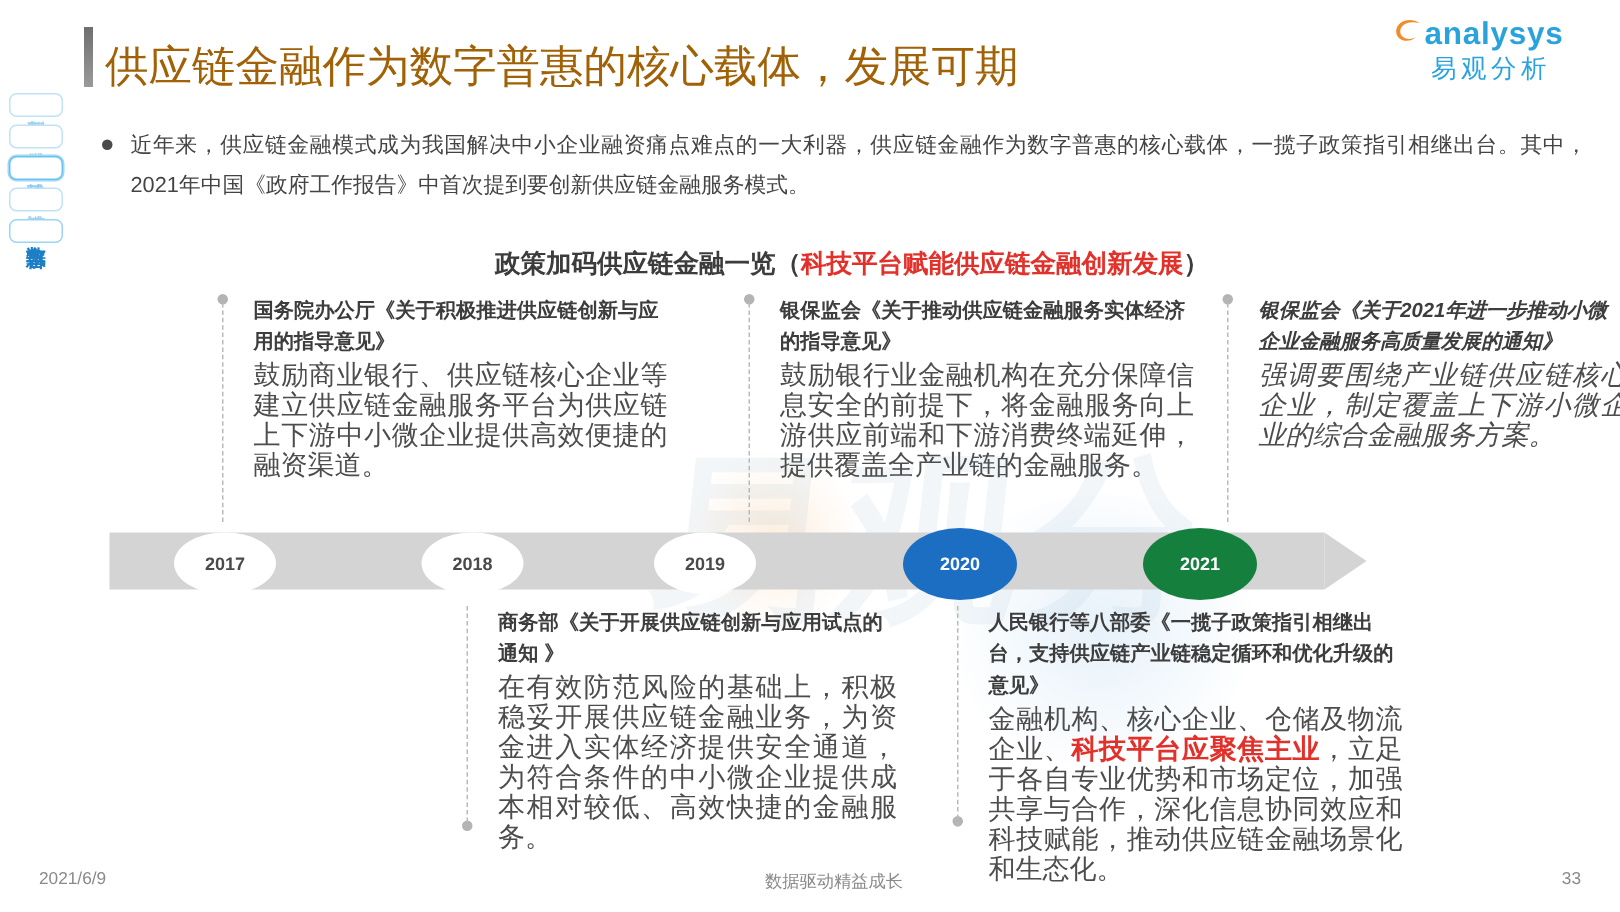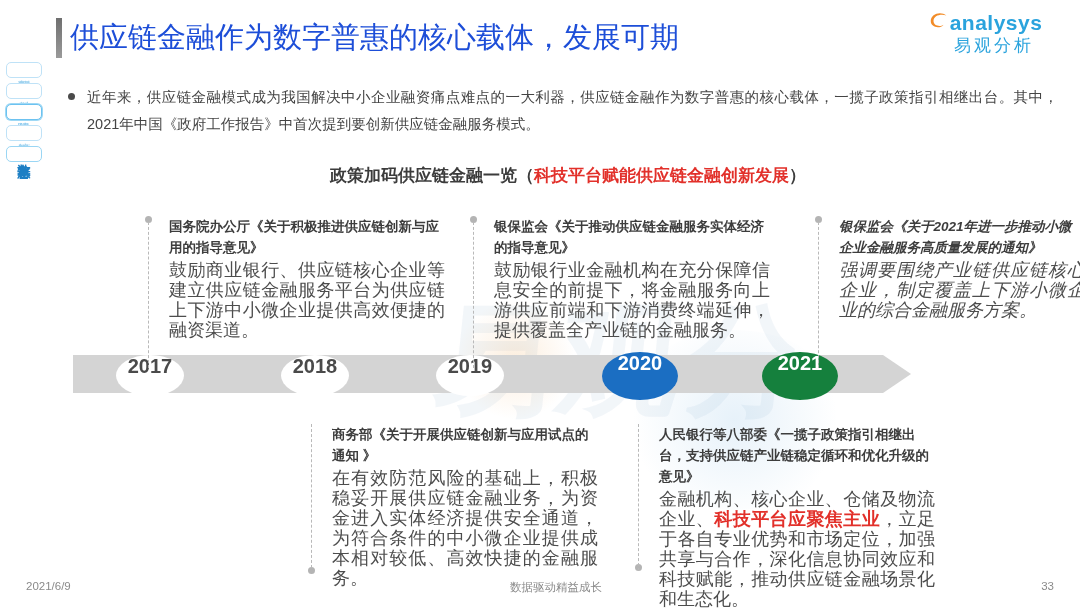--- a/index.html
+++ b/index.html
@@ -44,22 +44,22 @@
   }
   .side-tab.mid{color:#8ecbee;border-color:#6cc2f0;box-shadow:0 0 0 1px #9ed8f5;}
   .side-tab.active{color:#1d7fc4;font-weight:bold;border-color:#9ad6f4;}
 
   
   .title-bar{
     position:absolute;left:56px;top:18px;width:6px;height:40px;
     background:linear-gradient(180deg,#6f6f6f 0%,#9a9a9a 100%);
   }
   .page-title{
-    position:absolute;left:70px;top:17px;
-    font-size:29px;line-height:40px;color:#1d4ed8;
+    position:absolute;left:70px;top:25px;
+    font-size:29px;line-height:40px;color:#a16207;
     white-space:nowrap;
   }
 
   .logo{
     position:absolute;right:22px;top:12px;width:128px;height:52px;
     text-align:center;
   }
   .logo-en{
     font-size:21px;font-weight:bold;color:#2aa3dd;letter-spacing:.5px;
     line-height:22px;position:relative;padding-left:4px;
@@ -99,32 +99,31 @@
   }
   .tl-arrow{
     position:absolute;left:883px;top:355px;width:0;height:0;
     border-top:19px solid transparent;
     border-bottom:19px solid transparent;
     border-left:28px solid #d4d4d4;
   }
   .tl-node{
     position:absolute;top:355px;
     width:68px;height:41px;border-radius:50%;
-    display:flex;align-items:flex-start;justify-content:center;
-    font-size:20px;font-weight:bold;
+    display:flex;align-items:center;justify-content:center;
+    font-size:12px;font-weight:bold;
   }
   .tl-node.plain{background:#ffffff;color:#4a4a4a;box-shadow:0 0 0 0 transparent;}
   .tl-node.blue{background:#1b6ec2;color:#ffffff;width:76px;height:48px;top:352px;}
   .tl-node.red{background:#15803d;color:#ffffff;width:76px;height:48px;top:352px;}
 
   
   .card{
     position:absolute;
     box-sizing:border-box;
-    margin-top:20px;
   }
   .card .rail{
     position:absolute;left:0;top:0;width:7px;height:100%;
   }
   .rail .line{
     position:absolute;left:3px;top:6px;width:0;height:calc(100% - 6px);
     border-left:1.5px dashed #b9b9b9;
   }
   .rail .dot{
     position:absolute;left:0px;width:7px;height:7px;border-radius:50%;
@@ -213,21 +212,21 @@
     <div class="rail">
       <div class="dot"></div>
       <div class="line"></div>
     </div>
     <div class="body">
       <h4>国务院办公厅《关于积极推进供应链创新与应用的指导意见》</h4>
       <p>鼓励商业银行、供应链核心企业等建立供应链金融服务平台为供应链上下游中小微企业提供高效便捷的融资渠道。</p>
     </div>
   </div>
 
-  <div class="card up" style="left:470px;top:196px;width:300px;height:152px;">
+  <div class="card up" style="left:496px;top:196px;width:300px;height:152px;">
     <div class="rail">
       <div class="dot"></div>
       <div class="line"></div>
     </div>
     <div class="body">
       <h4>银保监会《关于推动供应链金融服务实体经济的指导意见》</h4>
       <p>鼓励银行业金融机构在充分保障信息安全的前提下，将金融服务向上游供应前端和下游消费终端延伸，提供覆盖全产业链的金融服务。</p>
     </div>
   </div>
 

